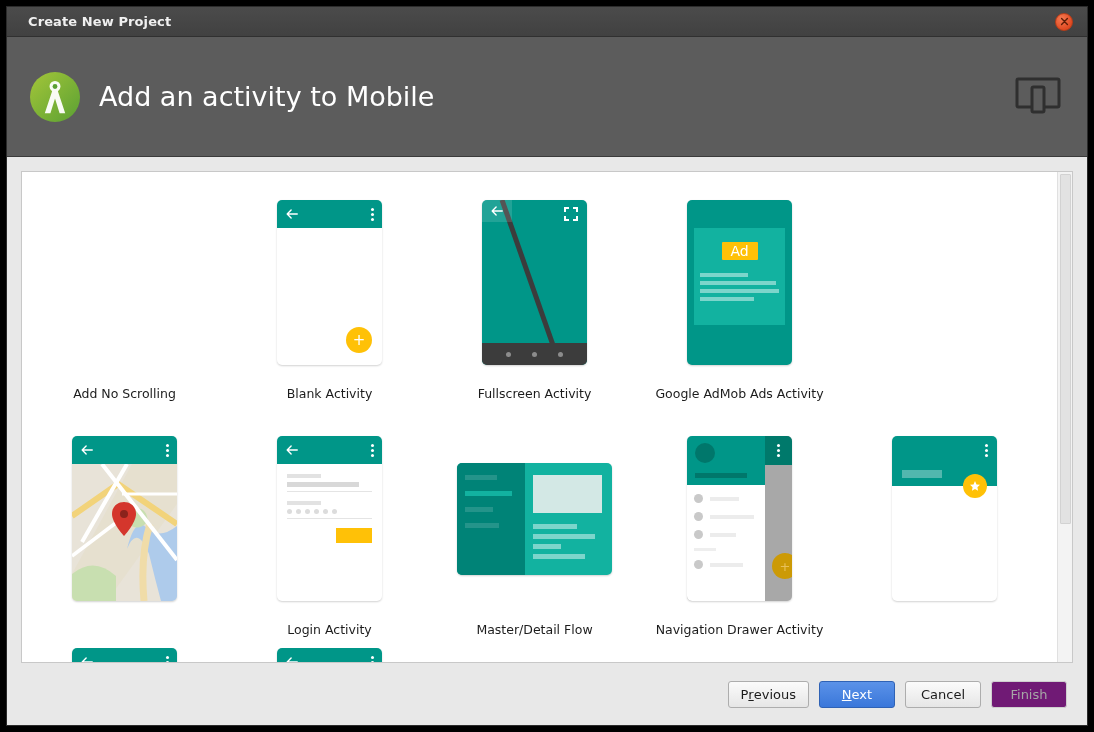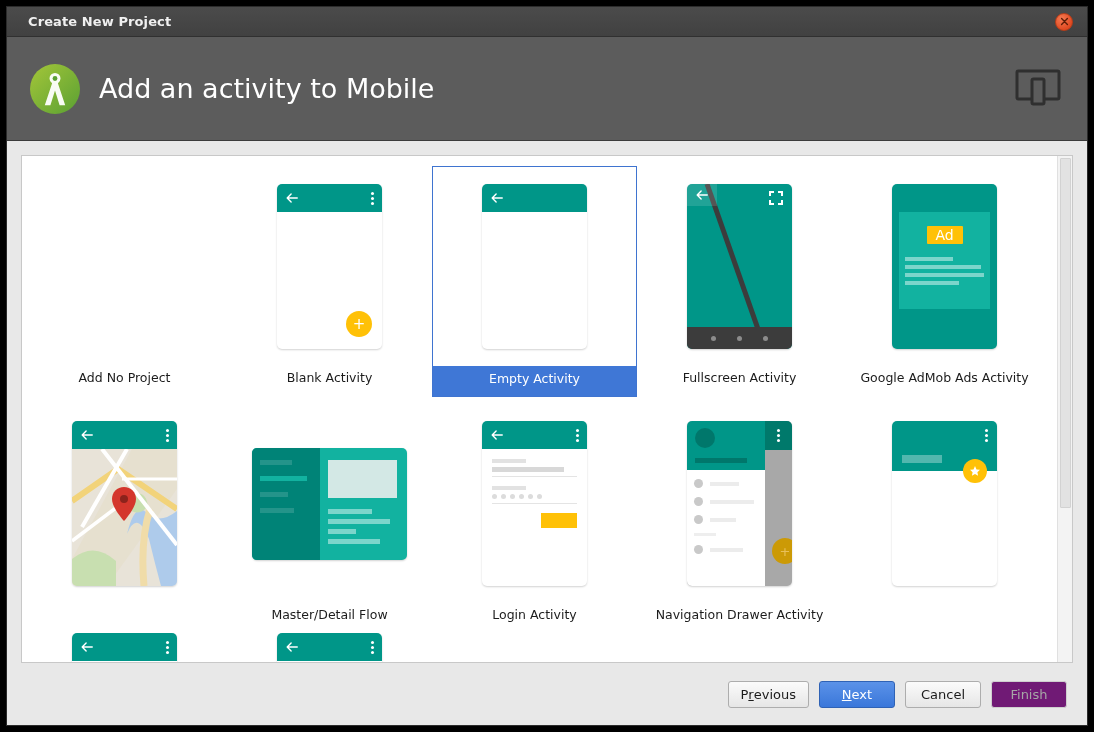--- a/index.html
+++ b/index.html
@@ -50,21 +50,21 @@
     border-radius: 50%;
     background: radial-gradient(circle at 35% 30%, #f47a52, #e04a22 70%);
     border: 1px solid #b83d18;
     display: flex; align-items: center; justify-content: center;
     cursor: pointer;
   }
   .close-btn svg { display: block; }
 
   
   .dlg-header {
-    height: 104px;
+    height: 120px;
     background: #5c5c5c;
     border-bottom: 1px solid #3b3b3b;
     display: flex; align-items: center;
     padding: 0 22px;
     flex: 0 0 auto;
     position: relative;
   }
   .as-logo { width: 52px; height: 52px; flex: 0 0 auto; }
   .dlg-title {
     color: #ffffff;
@@ -393,21 +393,21 @@
     </div>
 
     <div class="dlg-body">
       <div class="gallery-frame">
         <div class="gallery">
 
           <div class="grid-row">
 
             <div class="cell">
               <div class="thumbwrap"></div>
-              <div class="label">Add No Project</div>
+              <div class="label">Add No Scrolling</div>
             </div>
 
             <div class="cell">
               <div class="thumbwrap">
                 <div class="phone">
                   <div class="appbar">
                     <svg class="back-arrow" viewBox="0 0 16 16">
                       <path d="M14 8 H3 M7 3.5 L2.5 8 L7 12.5" stroke="#fff" stroke-width="1.6" fill="none" stroke-linecap="round" stroke-linejoin="round"></path>
                     </svg>
                     <span class="kebab">
@@ -417,32 +417,20 @@
                       </span>
                   </div>
                   <div class="fab" style="right:10px;bottom:12px;">
                     <span>+</span>
                   </div>
                 </div>
               </div>
               <div class="label">Blank Activity</div>
             </div>
 
-            <div class="cell selected">
-              <div class="thumbwrap">
-                <div class="phone">
-                  <div class="appbar">
-                    <svg class="back-arrow" viewBox="0 0 16 16">
-                      <path d="M14 8 H3 M7 3.5 L2.5 8 L7 12.5" stroke="#fff" stroke-width="1.6" fill="none" stroke-linecap="round" stroke-linejoin="round"></path>
-                    </svg>
-                  </div>
-                </div>
-              </div>
-              <div class="label">Empty Activity</div>
-            </div>
 
             <div class="cell">
               <div class="thumbwrap">
                 <div class="fs-phone">
                   <svg class="fs-diag" viewBox="0 0 105 165" preserveAspectRatio="none">
                     <path d="M20 0 L78 165" stroke="#3c3c3c" stroke-width="5" fill="none"></path>
                   </svg>
                   <div class="fs-bar">
                     <svg class="back-arrow" viewBox="0 0 16 16">
                       <path d="M14 8 H3 M7 3.5 L2.5 8 L7 12.5" stroke="#fff" stroke-width="1.6" fill="none" stroke-linecap="round" stroke-linejoin="round"></path>
@@ -513,71 +501,71 @@
                       <path d="M52 38 c-7 0 -12 5 -12 12 c0 9 12 22 12 22 s12 -13 12 -22 c0 -7 -5 -12 -12 -12 z" fill="#d4362c"></path>
                       <circle cx="52" cy="50" r="4" fill="#8c231c"></circle>
                     </svg>
                   </div>
                 </div>
               </div>
             </div>
 
             <div class="cell">
               <div class="thumbwrap">
+                <div class="phone">
+                  <div class="appbar">
+                    <svg class="back-arrow" viewBox="0 0 16 16">
+                      <path d="M14 8 H3 M7 3.5 L2.5 8 L7 12.5" stroke="#fff" stroke-width="1.6" fill="none" stroke-linecap="round" stroke-linejoin="round"></path>
+                    </svg>
+                    <span class="kebab">
+                        <i></i>
+                        <i></i>
+                        <i></i>
+                      </span>
+                  </div>
+                  <div class="login-body">
+                    <div class="lg-lbl"></div>
+                    <div class="lg-val"></div>
+                    <div class="lg-rule"></div>
+                    <div class="lg-lbl"></div>
+                    <div class="lg-dots">
+                        <i></i>
+                        <i></i>
+                        <i></i>
+                        <i></i>
+                        <i></i>
+                        <i></i>
+                      </div>
+                    <div class="lg-rule"></div>
+                    <div class="lg-btn"></div>
+                  </div>
+                </div>
+              </div>
+              <div class="label">Login Activity</div>
+            </div>
+
+            <div class="cell">
+              <div class="thumbwrap">
                 <div class="md">
                   <div class="md-left">
                     <i style="width:32px"></i>
                     <i class="sel" style="width:47px"></i>
                     <i style="width:28px"></i>
                     <i style="width:34px"></i>
                   </div>
                   <div class="md-right">
                     <div class="md-img"></div>
                     <i style="width:44px"></i>
                     <i style="width:62px"></i>
                     <i style="width:28px"></i>
                     <i style="width:52px"></i>
                   </div>
                 </div>
               </div>
               <div class="label">Master/Detail Flow</div>
-            </div>
-
-            <div class="cell">
-              <div class="thumbwrap">
-                <div class="phone">
-                  <div class="appbar">
-                    <svg class="back-arrow" viewBox="0 0 16 16">
-                      <path d="M14 8 H3 M7 3.5 L2.5 8 L7 12.5" stroke="#fff" stroke-width="1.6" fill="none" stroke-linecap="round" stroke-linejoin="round"></path>
-                    </svg>
-                    <span class="kebab">
-                        <i></i>
-                        <i></i>
-                        <i></i>
-                      </span>
-                  </div>
-                  <div class="login-body">
-                    <div class="lg-lbl"></div>
-                    <div class="lg-val"></div>
-                    <div class="lg-rule"></div>
-                    <div class="lg-lbl"></div>
-                    <div class="lg-dots">
-                        <i></i>
-                        <i></i>
-                        <i></i>
-                        <i></i>
-                        <i></i>
-                        <i></i>
-                      </div>
-                    <div class="lg-rule"></div>
-                    <div class="lg-btn"></div>
-                  </div>
-                </div>
-              </div>
-              <div class="label">Login Activity</div>
             </div>
 
             <div class="cell">
               <div class="thumbwrap">
                 <div class="nav">
                   <div class="nav-topright">
                     <span class="kebab">
                         <i></i>
                         <i></i>
                         <i></i>

